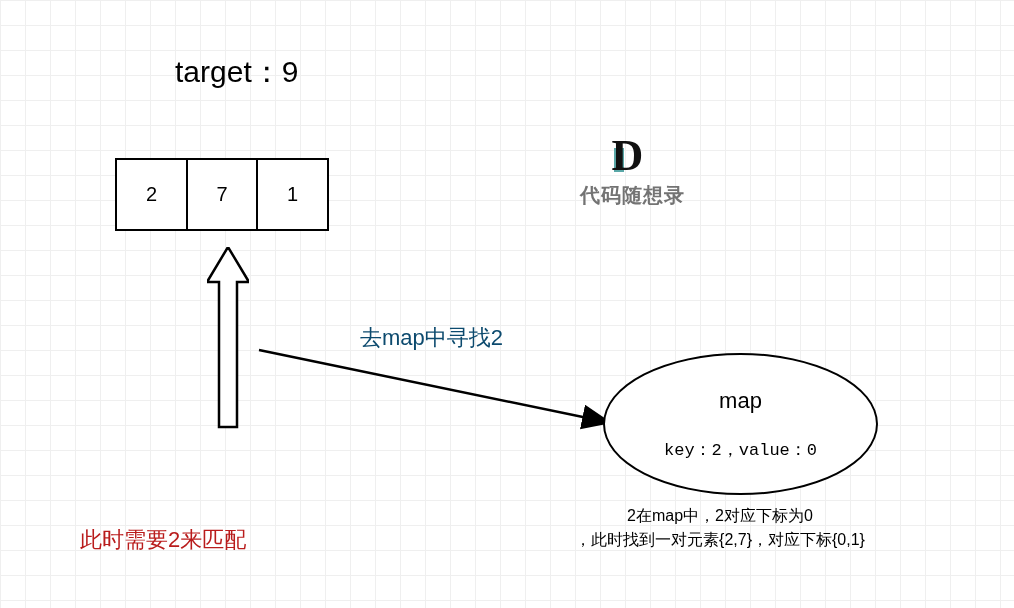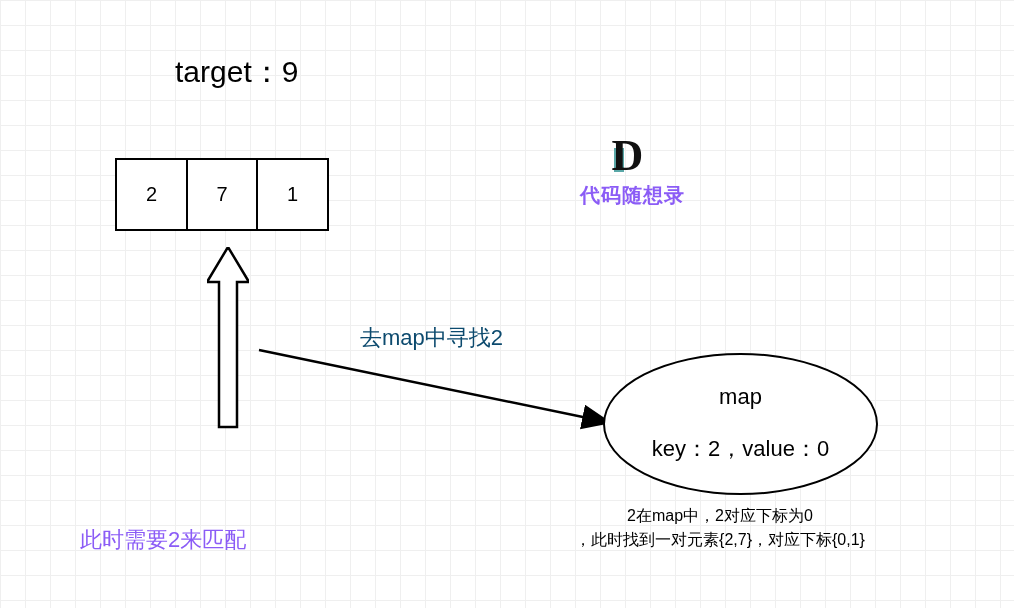--- a/index.html
+++ b/index.html
@@ -58,21 +58,21 @@
       left: 207px;
       top: 247px;
     }
     .up-arrow svg { display: block; }
 
     .need-label {
       position: absolute;
       left: 80px;
       top: 525px;
       font-size: 22px;
-      color: #8b5cf6;
+      color: #b91c1c;
     }
 
     .search-label {
       position: absolute;
       left: 360px;
       top: 323px;
       font-size: 22px;
       color: #0c4a6e;
     }
 
@@ -94,21 +94,21 @@
       border: 2.5px solid #000;
       border-radius: 50%;
       background: #fff;
       display: flex;
       flex-direction: column;
       align-items: center;
       justify-content: center;
       gap: 24px;
     }
     .map-title { font-size: 22px; }
-    .map-content { font-size: 22px; font-family: Liberation Sans, sans-serif; }
+    .map-content { font-size: 17px; font-family: Liberation Mono, monospace; }
 
     .map-note {
       position: absolute;
       left: 510px;
       top: 504px;
       font-size: 16px;
       line-height: 1.5;
       text-align: center;
       width: 420px;
     }
@@ -142,21 +142,21 @@
       font-size: 44px;
       font-weight: 900;
       color: #111;
       font-family: Georgia, serif;
       line-height: 1;
     }
     .logo-text {
       margin-top: 2px;
       font-size: 20px;
       font-weight: 700;
-      color: #8b5cf6;
+      color: #737373;
       letter-spacing: 1px;
       font-family: Liberation Sans, sans-serif;
     }
   </style>
 </head>
 <body>
 
 <div class="grid-bg"></div>
 
 <div class="canvas">

